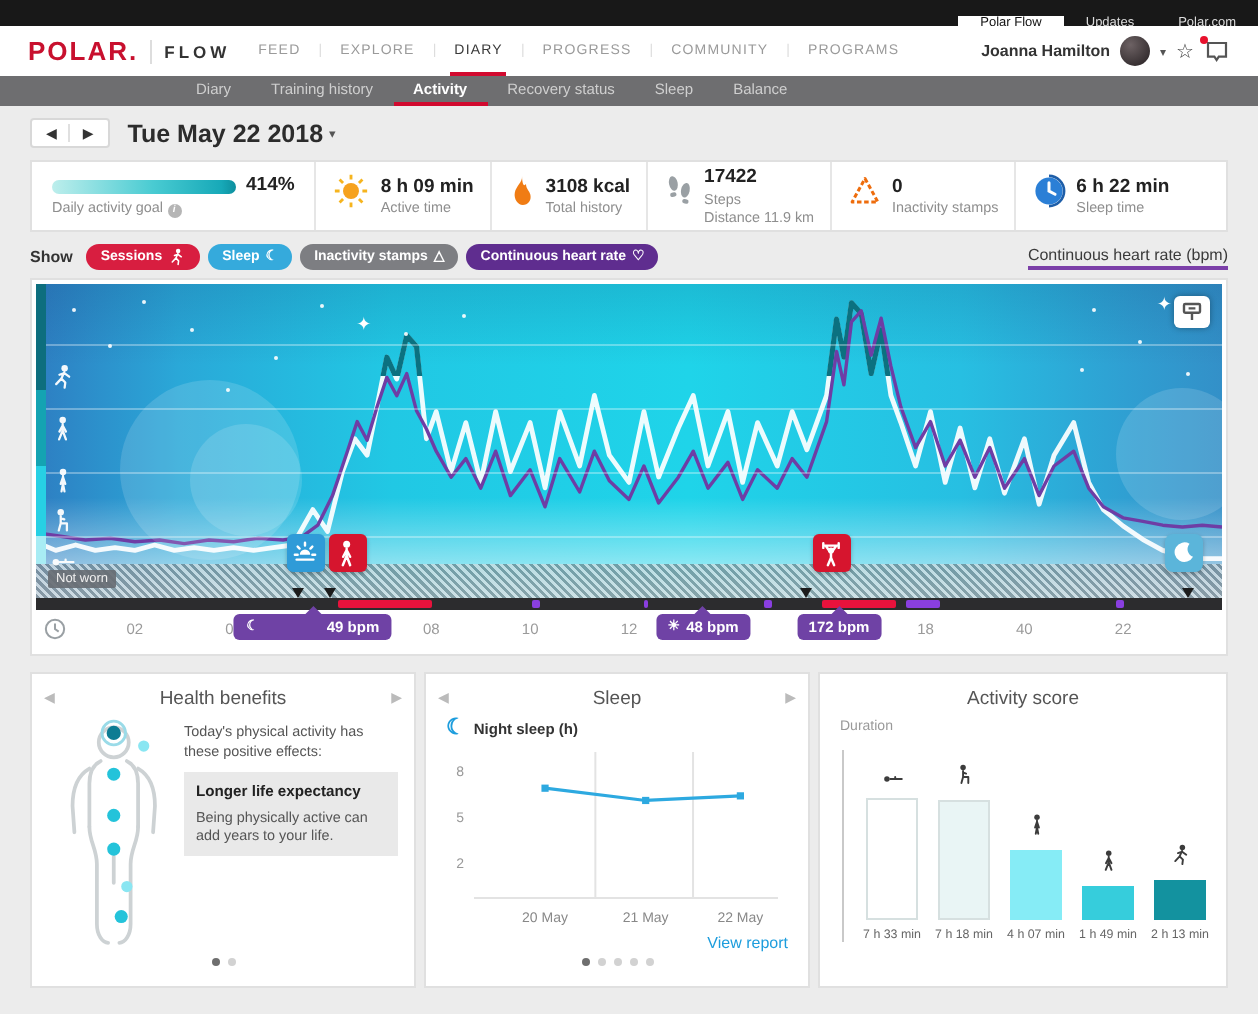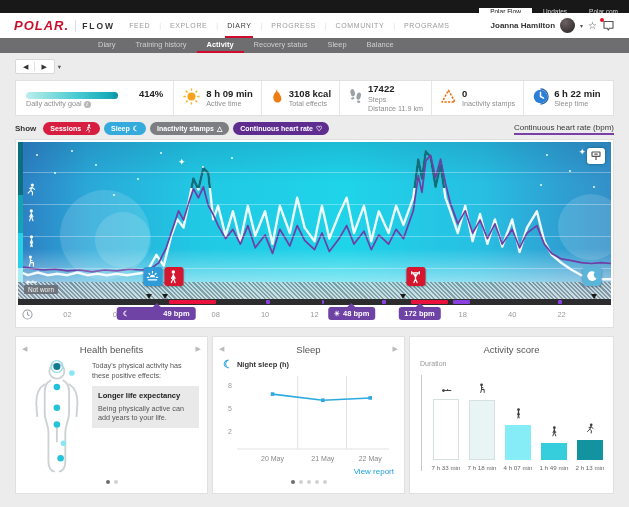--- a/index.html
+++ b/index.html
@@ -8,21 +8,21 @@
   .page{width:629px;height:507px;position:relative}
 
   
   .topbar{height:13px;background:#181818;display:flex;justify-content:flex-end;align-items:stretch}
   .tb-tab{font-size:6.5px;line-height:13px;padding:0 11px;color:#ddd;cursor:pointer}
   .tb-tab.active{background:#fff;color:#111}
 
   
   .header{height:25px;background:#fff;display:flex;align-items:center;padding:0 14px;position:relative}
   .logo-wrap{display:flex;align-items:center;cursor:pointer}
-  .logo{font-size:13px;font-weight:bold;font-style:italic;letter-spacing:1px;color:#c8102e}
+  .logo{font-size:13px;font-weight:bold;letter-spacing:1px;color:#c8102e}
   .logo-sep{width:1px;height:12px;background:#ddd;margin:0 6px}
   .logo-flow{font-size:8.5px;letter-spacing:2px;color:#333;font-weight:bold}
   .main-nav{display:flex;align-items:center;margin-left:12px;height:100%}
   .nav-item{font-size:7px;letter-spacing:.6px;color:#9a9a9a;padding:9px 2px 7px;cursor:pointer;border-bottom:2px solid transparent}
   .nav-item.active{color:#3a3a3a;border-bottom-color:#d10a2f}
   .nav-sep{color:#ddd;font-size:7px;padding:0 7px}
   .user-area{margin-left:auto;display:flex;align-items:center;gap:5px}
   .user-name{font-size:8px;font-weight:bold;color:#333;cursor:pointer}
   .avatar{width:15px;height:15px;border-radius:50%;background:radial-gradient(circle at 35% 30%,#6d6264,#241e20);display:inline-block;cursor:pointer}
   .caret{font-size:6px;color:#555}
@@ -50,21 +50,21 @@
   .card{background:#fff;border:1px solid #e0e0e0}
 
   
   .stats{margin:0 15px;display:flex;align-items:stretch;height:36px}
   .stat{display:flex;align-items:center;gap:5px;padding:0 8px}
   .stat + .stat{border-left:1px solid #e6e6e6}
   .stat .txt{line-height:1.25}
   .stat .val{font-size:9.5px;font-weight:bold;color:#222}
   .stat .lab,.stat .sub{font-size:7.2px;color:#8e8e8e}
   .gaugewrap{padding:0 10px}
-  .gaugerow{display:flex;align-items:flex-end;gap:21px}
+  .gaugerow{display:flex;align-items:center;gap:5px}
   .gauge{width:92px;height:7px;border-radius:4px;background:linear-gradient(90deg,#bdeeec 0%,#49cbd2 55%,#17a9b8 92%,#0d8f9e 100%)}
   .ginfo{display:inline-flex;width:7px;height:7px;border-radius:50%;background:#b5b5b5;color:#fff;font-size:5px;align-items:center;justify-content:center;margin-left:2px;font-style:italic;font-weight:bold}
 
   
   .showrow{display:flex;align-items:center;margin:6px 15px 4px;gap:5px}
   .show-label{font-size:8px;font-weight:bold;color:#333;margin-right:2px}
   .pill{display:inline-flex;align-items:center;gap:3px;height:13px;border-radius:8px;color:#fff;font-size:7px;font-weight:bold;padding:0 7px;cursor:pointer}
   .pill .picon{display:inline-flex;align-items:center;font-size:7px;line-height:1}
   .chr-label{margin-left:auto;font-size:8px;color:#3a3a3a;border-bottom:2px solid #7b3fa8;padding-bottom:1px;cursor:pointer}
 
@@ -177,20 +177,21 @@
       <span class="sn-item">Sleep</span>
       <span class="sn-item">Balance</span>
     </div>
 
   <div class="daterow">
     <div class="date-nav">
       <span class="dn-btn">◀</span>
       <span class="dn-div"></span>
       <span class="dn-btn">▶</span>
     </div>
+    <span class="date-label">Tue May 22 2018</span>
     <span class="date-caret">▾</span>
   </div>
 
   <div class="stats card" id="stats">
       <div class="stat gaugewrap">
         <div class="txt">
           <div class="gaugerow">
             <div class="gauge"></div>
             <span class="val">414%</span>
           </div>
@@ -208,21 +209,21 @@
           <div class="val">8 h 09 min</div>
           <div class="lab">Active time</div>
         </div>
       </div>
       <div class="stat">
         <span><svg width="14" height="18" viewBox="0 0 14 18">
             <path d="M7 1 C7.4 4 4 6 3.4 9.4 C2.8 12.6 5 15.5 7.4 15.5 C10 15.5 11.8 13.4 11.2 10.4 C10.8 8.4 9 7.4 9 5 C8.2 6 7.2 6.2 7 1 Z" fill="#f07c14"></path>
           </svg></span>
         <div class="txt">
           <div class="val">3108 kcal</div>
-          <div class="lab">Total effects</div>
+          <div class="lab">Total history</div>
         </div>
       </div>
       <div class="stat">
         <span><svg width="15" height="19" viewBox="0 0 16 20">
             <g fill="#9aa0a4">
               <ellipse cx="5" cy="6" rx="2.3" ry="3.9" transform="rotate(-12 5 6)"></ellipse>
               <rect x="3.3" y="10.8" width="3.4" height="2.3" rx="1.1" transform="rotate(-12 5 12)"></rect>
               <ellipse cx="11.4" cy="9.6" rx="2.3" ry="3.9" transform="rotate(12 11.4 9.6)"></ellipse>
               <rect x="9.7" y="14.4" width="3.4" height="2.3" rx="1.1" transform="rotate(12 11.4 15.5)"></rect>
             </g>

